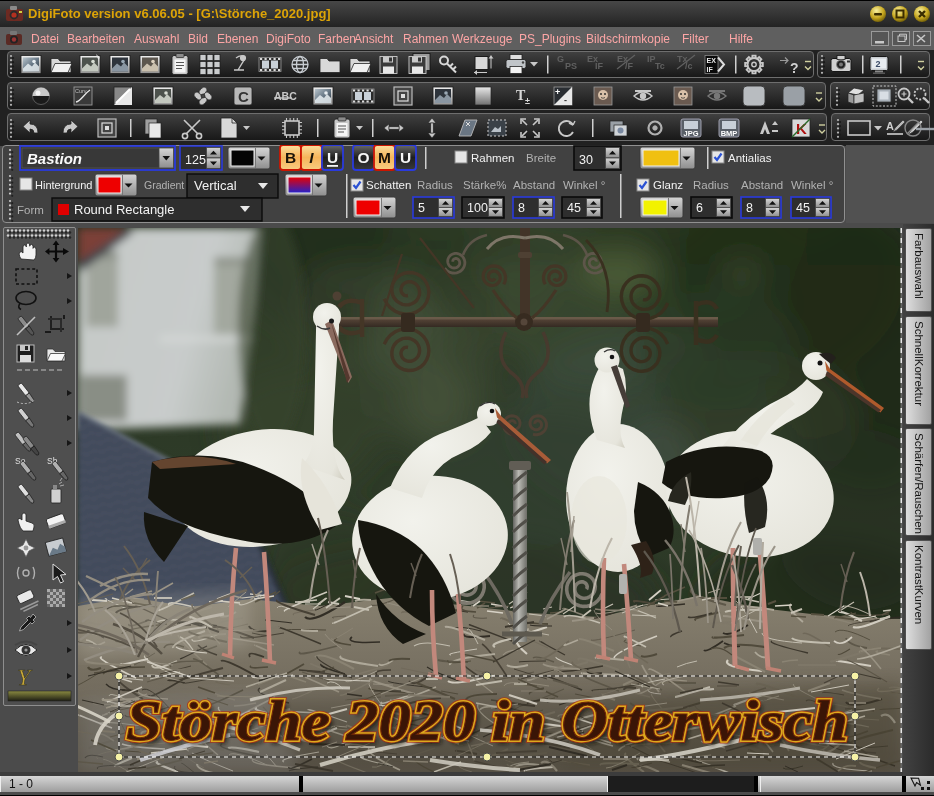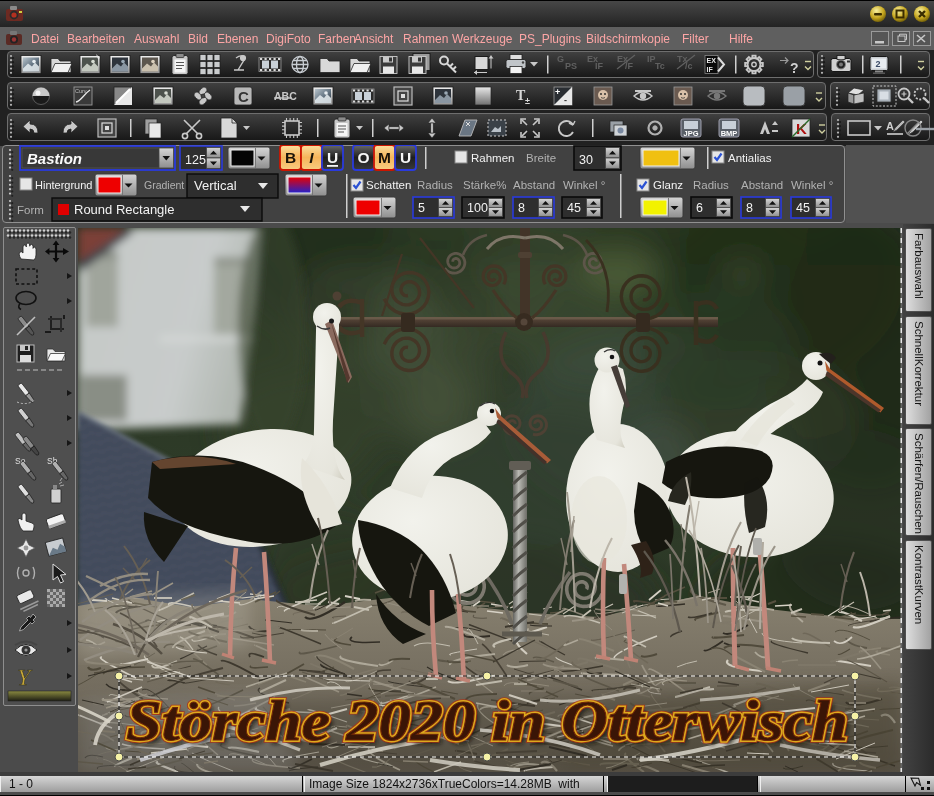--- a/index.html
+++ b/index.html
@@ -12,28 +12,29 @@
 #tbzone{position:absolute;left:0;top:50px;width:934px;height:96px;background:#212121}
 .tbc{position:absolute;border:1px solid #6e6e6e;border-radius:4px;background:linear-gradient(#404040,#181818)}
 #optpanel{position:absolute;left:2px;top:145px;width:843px;height:78px;background:#414141;border:1px solid #909090;border-radius:4px}
 #optbg2{position:absolute;left:846px;top:145px;width:88px;height:78px;background:#515151}
 #canvasbg{position:absolute;left:0;top:224px;width:934px;height:552px;background:#4b4b4b}
 #photogap{position:absolute;left:0;top:772px;width:903px;height:4px;background:#3c3c3c}
 #rightstrip{position:absolute;left:903px;top:224px;width:31px;height:552px;background:linear-gradient(90deg,#424242,#2b2b2b)}
 .rtab{position:absolute;left:905px;width:27px;background:linear-gradient(90deg,#dedede,#a2a2a2);border:1px solid #505050;border-radius:2px;color:#131313;font-size:11.5px;text-align:center}
 .rtab span{writing-mode:vertical-rl;display:inline-block;margin-top:4px}
 #statusbar{position:absolute;left:0;top:776px;width:934px;height:16px;background:linear-gradient(#d6d6d6,#9d9d9d)}
-.sseg{position:absolute;top:776px;height:20px;border-right:1px solid #000000;border-left:1px solid #eee;font-size:12px;color:#111}
+.sseg{position:absolute;top:776px;height:20px;border-right:4px solid #000000;border-left:1px solid #eee;font-size:12px;color:#111}
 .sseg span{position:absolute;top:1px;white-space:nowrap}
 #botborder{position:absolute;left:0;top:792px;width:934px;height:4px;background:#4c4c4c;border-bottom:1px solid #000}
 #toolpanel{position:absolute;left:3px;top:227px;width:73px;height:479px;background:#4f4f4f;border:1px solid #8e8e8e;border-radius:2px}
 </style></head>
 <body>
 <div id="win">
 <div id="titlebar"></div>
+<div id="titletxt">DigiFoto version v6.06.05 - [G:\Störche_2020.jpg]</div>
 <svg class="abs" style="left:5px;top:5px" width="20" height="18" viewBox="0 0 20 18">
  <rect x="1" y="4" width="17" height="12" rx="2" fill="#6d2a22"></rect>
  <rect x="5" y="1" width="7" height="4" rx="1" fill="#8a8a8a"></rect>
  <circle cx="9" cy="10" r="4.4" fill="#2a2a2a"></circle>
       <circle cx="9" cy="10" r="2.6" fill="#b43020"></circle>
  <rect x="14" y="6" width="3" height="2" fill="#d0d040"></rect>
 </svg>
 <svg class="abs" style="left:870px;top:5px" width="62" height="18" viewBox="0 0 62 18">
  <defs>
         <radialGradient id="gb" cx="0.4" cy="0.3" r="0.8">
@@ -2153,23 +2154,20 @@
 
 <div id="rightstrip"></div>
 <div class="rtab" style="top:228px;height:84px"><span>Farbauswahl</span></div>
 <div class="rtab" style="top:316px;height:109px"><span>SchnellKorrektur</span></div>
 <div class="rtab" style="top:428px;height:108px"><span>Schärfen/Rauschen</span></div>
 <div class="rtab" style="top:540px;height:110px"><span>KontrastKurven</span></div>
 <div id="statusbar"></div>
 <div class="sseg" style="left:0;width:303px">
       <span style="left:8px">1 - 0</span>
     </div>
-<div class="sseg" style="left:304px;width:300px">
-      <span style="left:4px">Image Size 1824x2736xTrueColors=14.28MB&nbsp; with</span>
-    </div>
 <div class="sseg" style="left:607px;width:151px;background:#1d1d1d"></div>
 <div class="sseg" style="left:760px;width:146px"></div>
 <svg class="abs" style="left:906px;top:777px" width="26" height="15" viewBox="0 0 26 15">
  <path d="M5 1l4 8 1.6-3.4 3.8 2.6-1.8-7z" fill="none" stroke="#111" stroke-width="1.1"></path>
  <g fill="#111">
         <rect x="21" y="10" width="3" height="3"></rect>
         <rect x="21" y="4" width="3" height="3"></rect>
         <rect x="15" y="10" width="3" height="3"></rect>
       </g>
 </svg>

